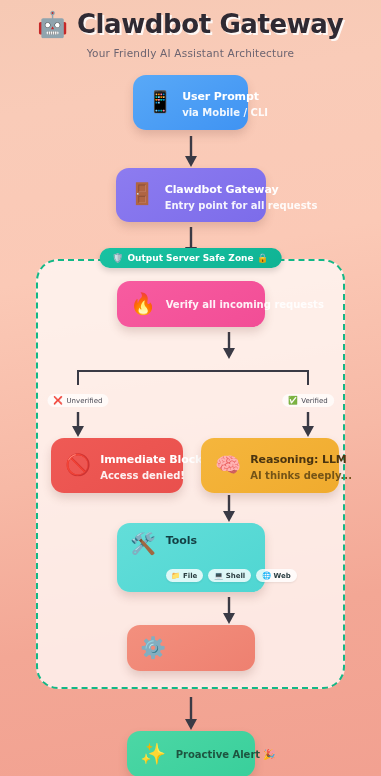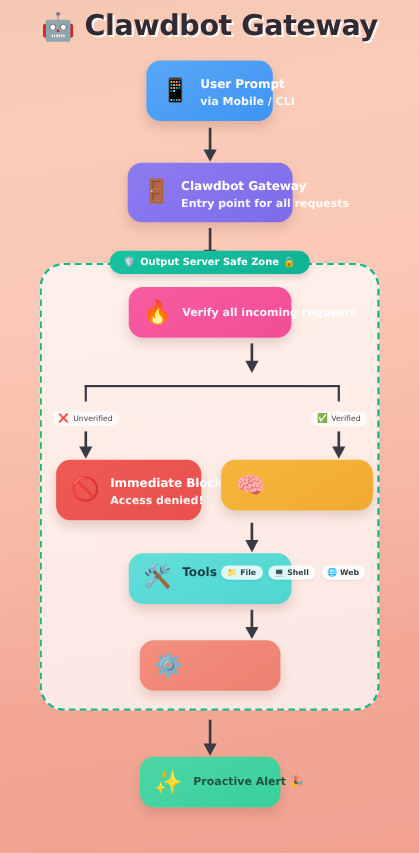--- a/index.html
+++ b/index.html
@@ -100,21 +100,21 @@
   .n-block   { width:132px; background: linear-gradient(150deg,#ef5a55,#e9504d); color:#fff; }
   .n-llm     { width:138px; background: linear-gradient(150deg,#f5b63d,#f0ab2e); color:#4a3410; }
   .n-tools   { width:148px; background: linear-gradient(150deg,#63ded9,#4fd6d2); color:#15484d; align-items:flex-start; padding-top:11px; }
   .n-output  { width:128px; background: linear-gradient(150deg,#f3907e,#ee8070); color:#fff; }
   .n-result  { width:128px; background: linear-gradient(150deg,#4cd7a5,#39cf9b); color:#11402f; }
 
   .n-llm .t2   { color:#6a4d15; }
   .n-result .t2{ color:#1b4a38; }
 
   
-  .tools-body { display:flex; flex-direction:row; gap:4px; }
+  .tools-body { display:flex; flex-direction:column; gap:22px; }
   .tools-title { font-size:11px; font-weight:700; color:#133f43; }
   .pills { display:flex; gap:5px; }
   .pill {
     background: rgba(255,255,255,0.80);
     border-radius: 9px;
     padding: 2px 6px;
     font-size: 7px;
     font-weight: 700;
     color: #2c3e42;
     display: flex;
@@ -238,20 +238,21 @@
   .branch-row .bnode.right { left: 163px; }
 </style>
 </head>
 <body>
 
 <div class="header">
   <div class="title-row">
     <span class="title-emoji">🤖</span>
     <span class="title-text">Clawdbot Gateway</span>
   </div>
+  <div class="subtitle">Your Friendly AI Assistant Architecture</div>
 </div>
 
 <div class="flow">
 
   <div class="row" style="margin-top:16px;">
     <div class="node n-user">
       <span class="ico">📱</span>
       <span class="txt">
         <span class="t1">User Prompt</span>
         <span class="t2" style="display:block;">via Mobile / CLI</span>
@@ -345,20 +346,24 @@
           <span class="ico">🚫</span>
           <span class="txt">
             <span class="t1">Immediate Block</span>
             <span class="t2" style="display:block;">Access denied!</span>
           </span>
         </div>
       </div>
       <div class="bnode right">
         <div class="node n-llm">
           <span class="ico">🧠</span>
+          <span class="txt">
+            <span class="t1">Reasoning: LLM</span>
+            <span class="t2" style="display:block;">AI thinks deeply...</span>
+          </span>
         </div>
       </div>
     </div>
 
     <div class="arrow" style="margin-top:5px;">
       <svg width="16" height="28" viewBox="0 0 16 28" aria-hidden="true">
         <line x1="8" y1="0" x2="8" y2="18" stroke="#3a3a45" stroke-width="2.4"></line>
         <polygon points="8,27 2,16 14,16" fill="#3a3a45"></polygon>
       </svg>
     </div>

